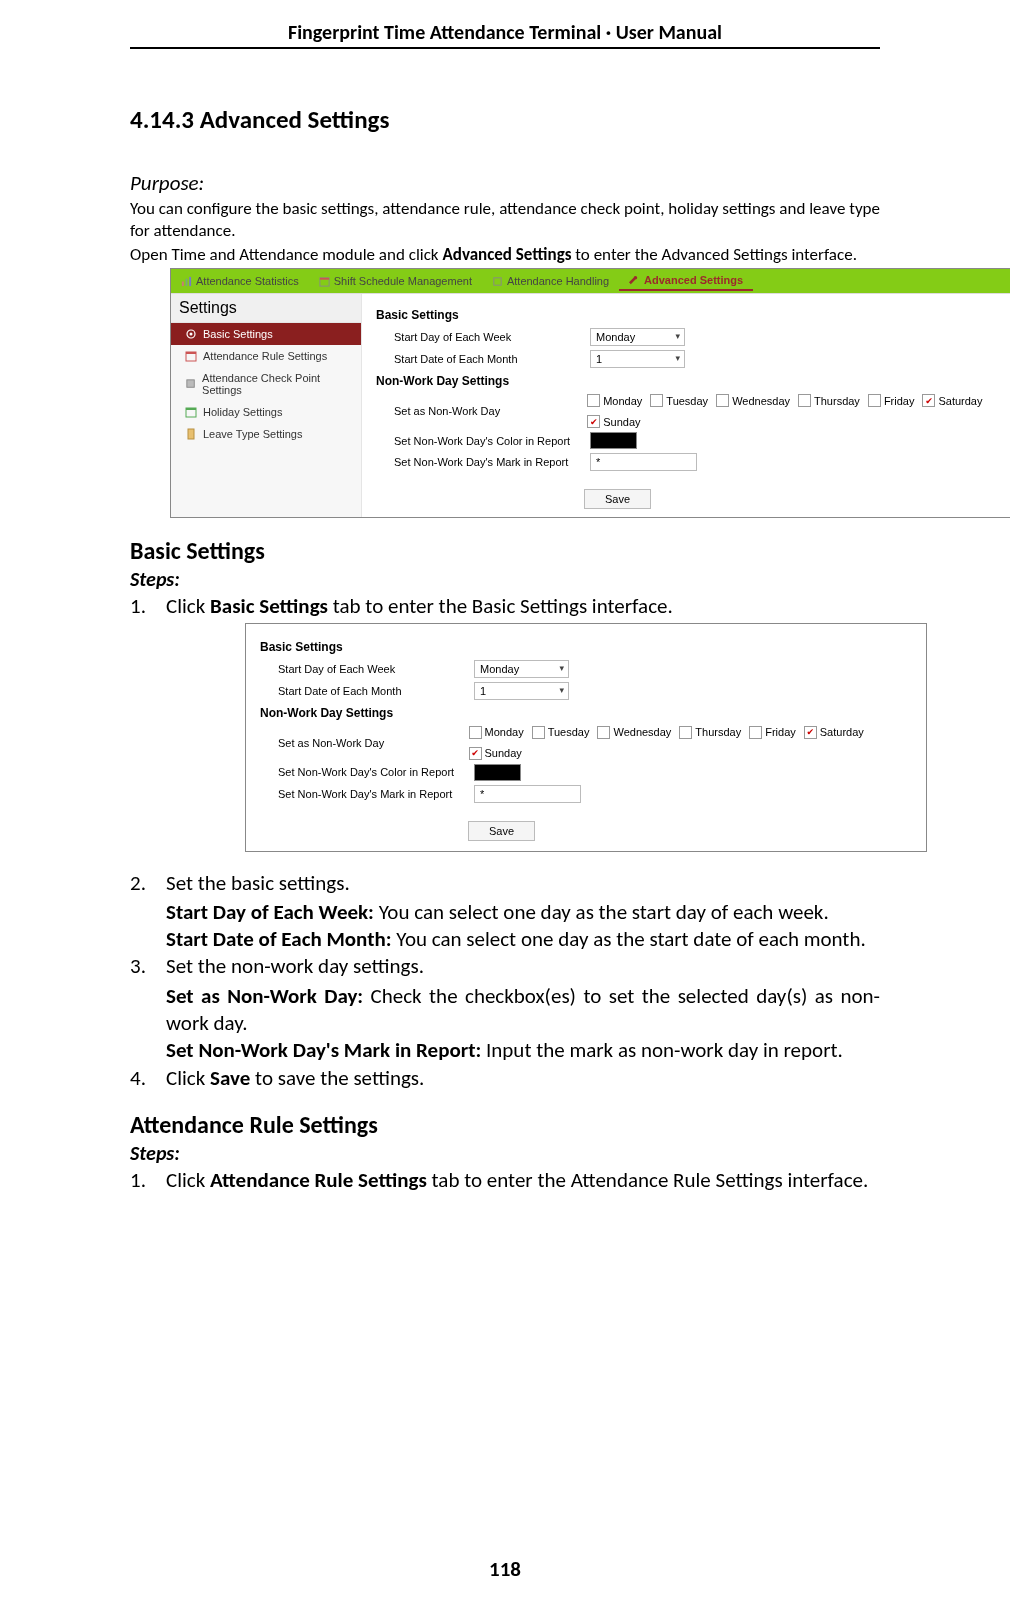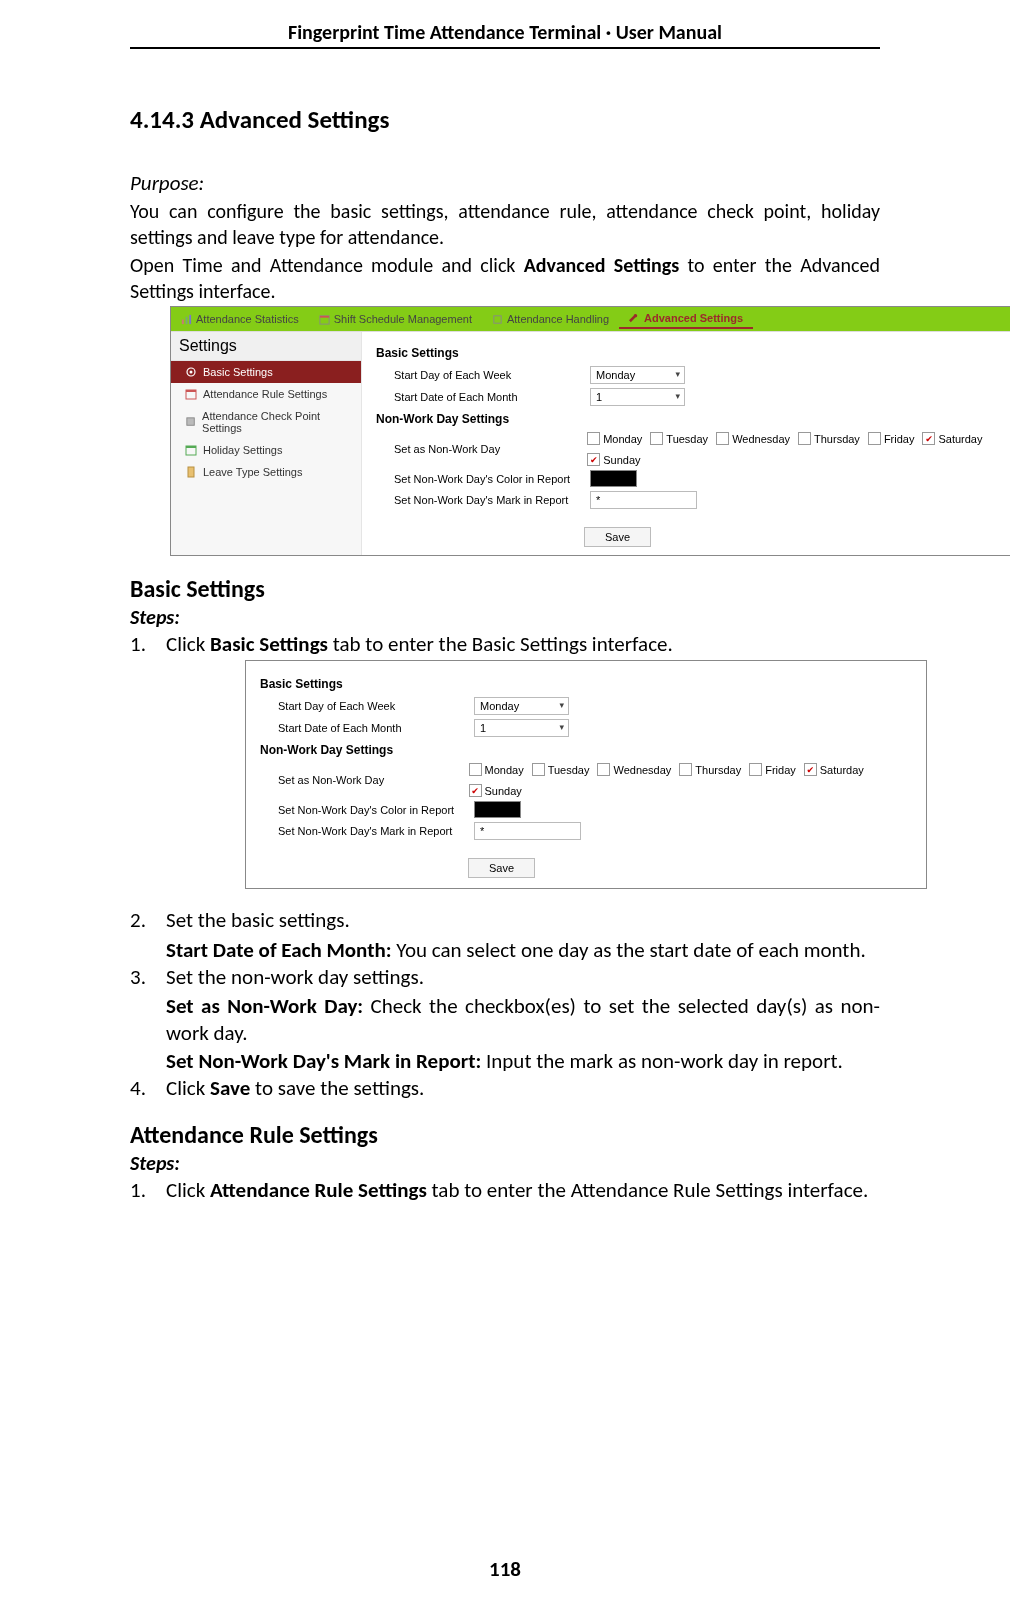--- a/index.html
+++ b/index.html
@@ -30,21 +30,21 @@
     font-weight: bold;
     margin-bottom: 35px;
   }
   .purpose-label {
     font-weight: normal;
     font-style: italic;
     font-size: 21px;
     margin-bottom: 2px;
   }
   .body-text {
-    font-size: 20px;
+    font-size: 17px;
     line-height: 1.3;
     text-align: justify;
     margin-bottom: 2px;
   }
   .body-text b { font-weight: bold; }
   .screenshot-box {
     border: 1px solid #888;
     margin: 2px auto 18px auto;
     background: #fff;
     font-family: Arial, sans-serif;
@@ -428,20 +428,21 @@
       <div class="save-btn">Save</div>
     </div>
   </div>
 
   <div class="numlist">
     <div class="numitem">
       <div class="n">2.</div>
       <div class="t">Set the basic settings.</div>
     </div>
   </div>
+  <div class="indent"><b>Start Day of Each Week:</b><span> You can select one day as the start day of each week.</span></div>
   <div class="indent"><b>Start Date of Each Month:</b><span> You can select one day as the start date of each month.</span></div>
 
   <div class="numlist">
     <div class="numitem">
       <div class="n">3.</div>
       <div class="t">Set the non-work day settings.</div>
     </div>
   </div>
   <div class="indent"><b>Set as Non-Work Day:</b><span> Check the checkbox(es) to set the selected day(s) as non-work day.</span></div>
   <div class="indent"><b>Set Non-Work Day's Mark in Report:</b><span> Input the mark as non-work day in report.</span></div>

